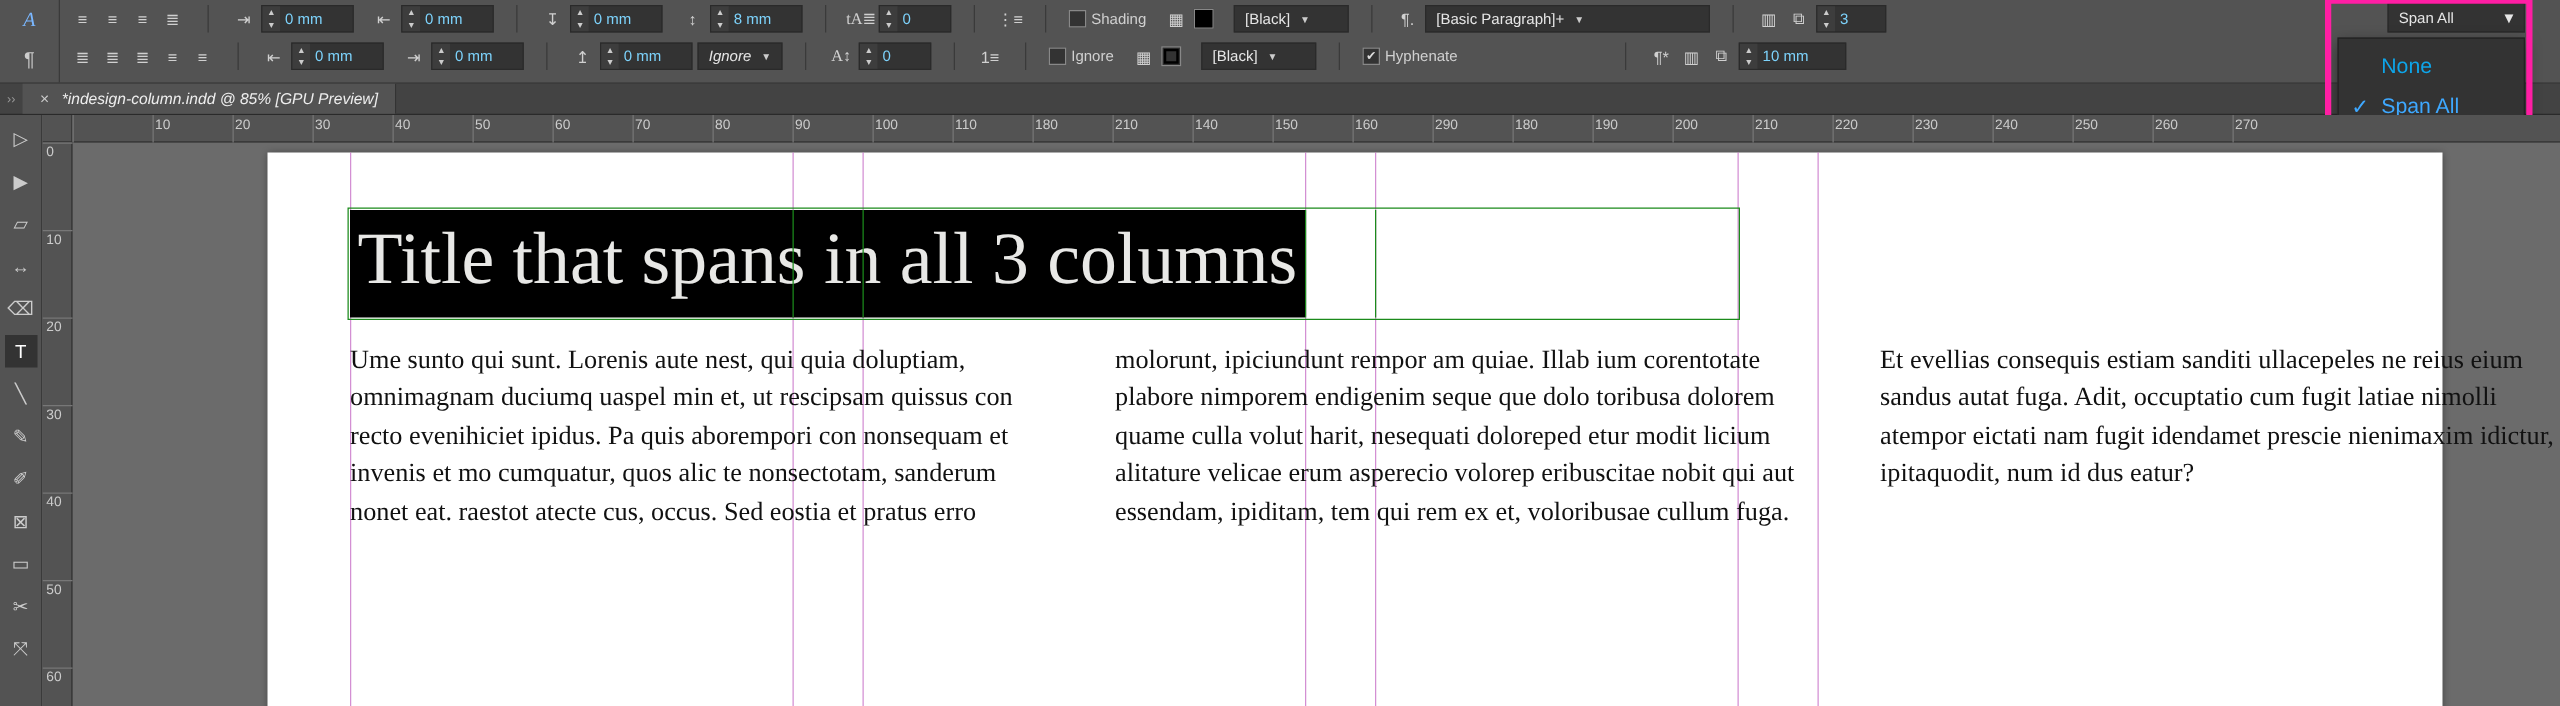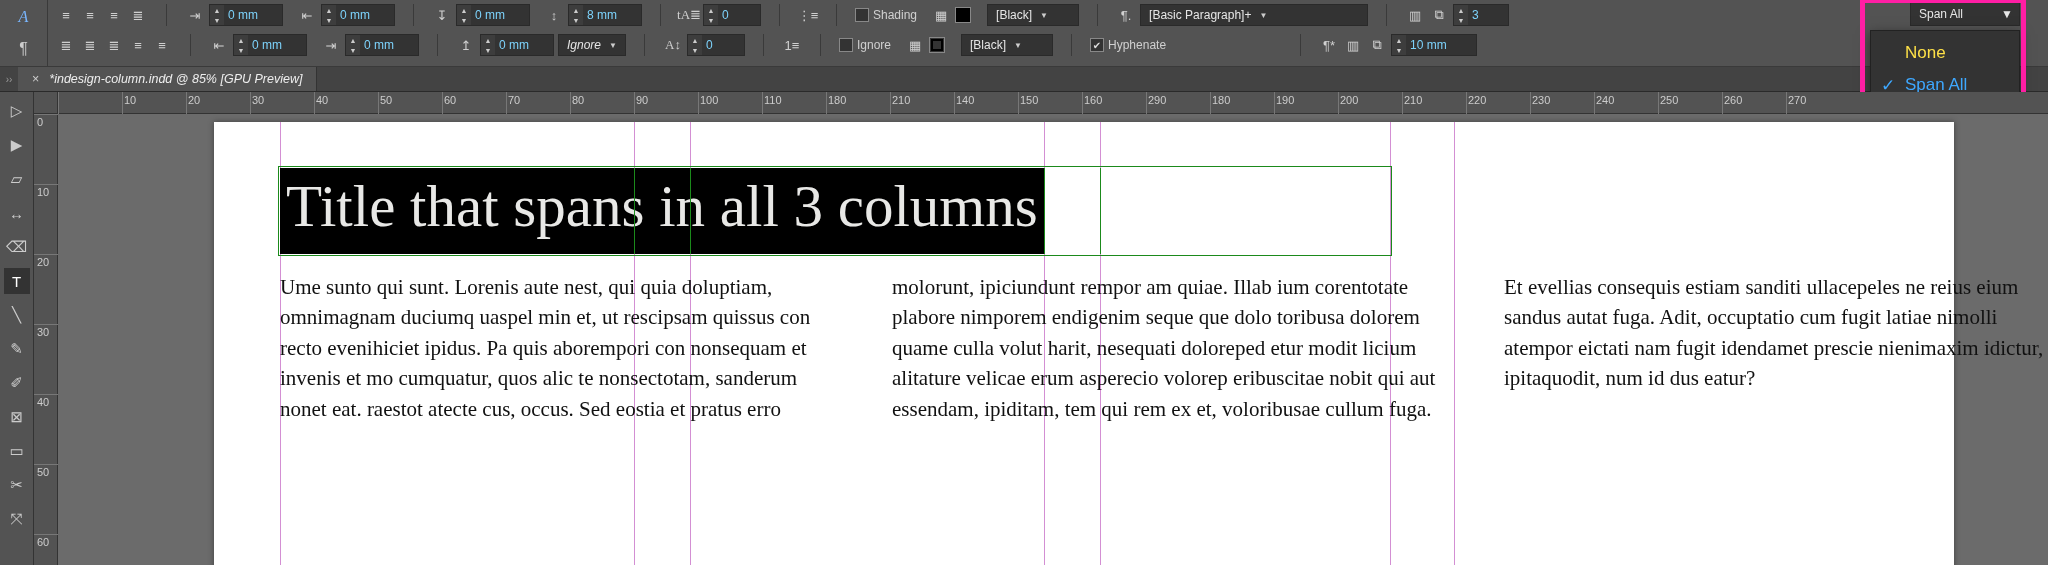--- a/index.html
+++ b/index.html
@@ -81,21 +81,21 @@
   .span-select {
     display:flex; align-items:center; background:#333; border:1px solid #2a2a2a;
     height:24px; width:110px; padding:0 6px 0 8px; justify-content:space-between;
   }
   .dropdown {
     position:absolute; top:28px; right:0; width:150px;
     background:#333; border:1px solid #222; padding:6px 0;
     box-shadow:0 4px 12px rgba(0,0,0,.5);
   }
   .dropdown .item {
-    padding:6px 14px 6px 34px; font-size:17px; position:relative; color:#fde047;
+    padding:6px 14px 6px 34px; font-size:17px; position:relative; color:#0ea5e9;
   }
   .dropdown .item.sel { color:#3ea8ff; }
   .dropdown .item.sel::before { content:"✓"; position:absolute; left:10px; color:#3ea8ff; }
   .dropdown .divider { height:1px; background:#555; margin:5px 0; }
   .highlight-box {
     position:absolute; border:5px solid #ff1ea4; pointer-events:none;
   }
 
   
   .tabbar {

